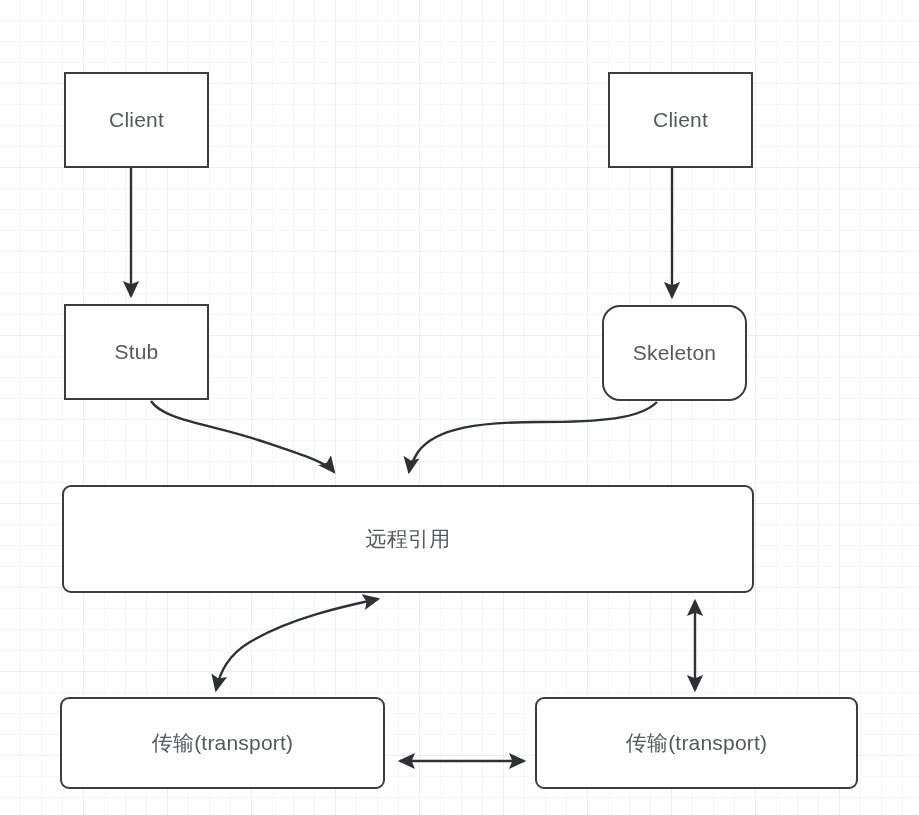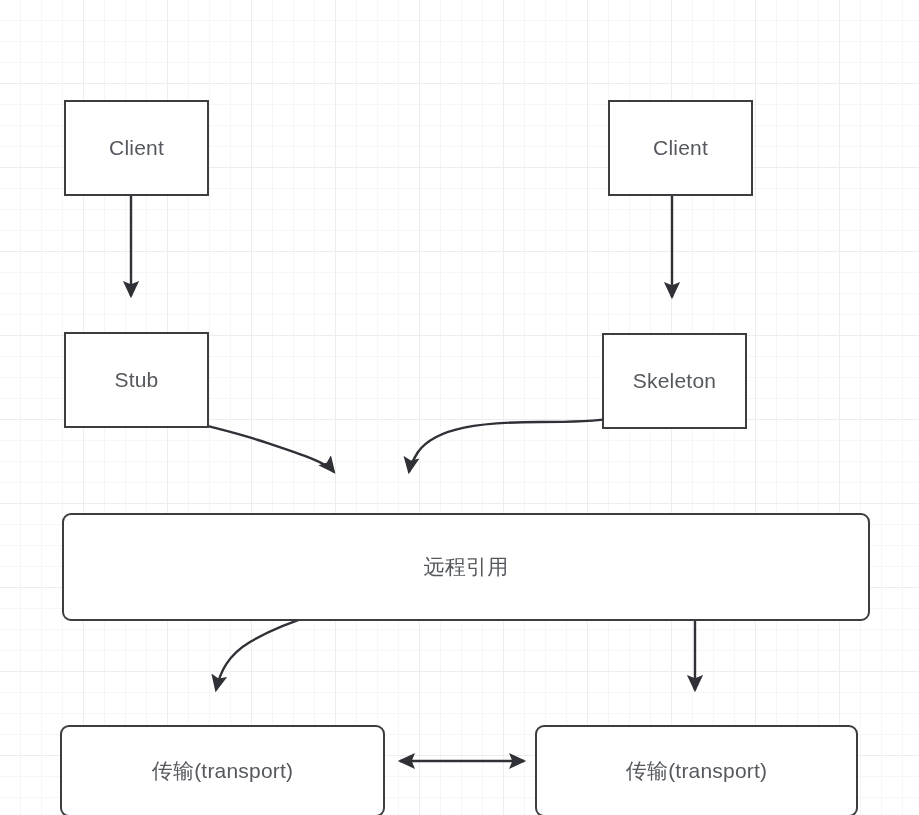--- a/index.html
+++ b/index.html
@@ -31,21 +31,20 @@
     box-sizing: border-box;
     background: #ffffff;
     border: 2px solid #3b3d41;
     display: flex;
     align-items: center;
     justify-content: center;
     color: #55595e;
     font-size: 21px;
     font-weight: 400;
     letter-spacing: 0.2px;
-    margin-top: 28px;
   }
   .node.rounded {
     border-radius: 9px;
   }
   #svg-layer {
     position: absolute;
     left: 0;
     top: 0;
     width: 919px;
     height: 815px;
@@ -92,25 +91,25 @@
   </div>
 
   <div class="node" style="left:608px; top:72px; width:145px; height:96px;">
     <span>Client</span>
   </div>
 
   <div class="node" style="left:64px; top:304px; width:145px; height:96px;">
     <span>Stub</span>
   </div>
 
-  <div class="node" style="left:602px; top:305px; width:145px; height:96px;">
+  <div class="node" style="left:602px; top:305px; width:145px; height:96px;border-radius:18px;">
     <span>Skeleton</span>
   </div>
 
-  <div class="node rounded" style="left:62px; top:485px; width:808px; height:108px;">
+  <div class="node rounded" style="left:62px; top:485px; width:692px; height:108px;">
     <span>远程引用</span>
   </div>
 
   <div class="node rounded" style="left:60px; top:697px; width:325px; height:92px;">
     <span>传输(transport)</span>
   </div>
 
   <div class="node rounded" style="left:535px; top:697px; width:323px; height:92px;">
     <span>传输(transport)</span>
   </div>

